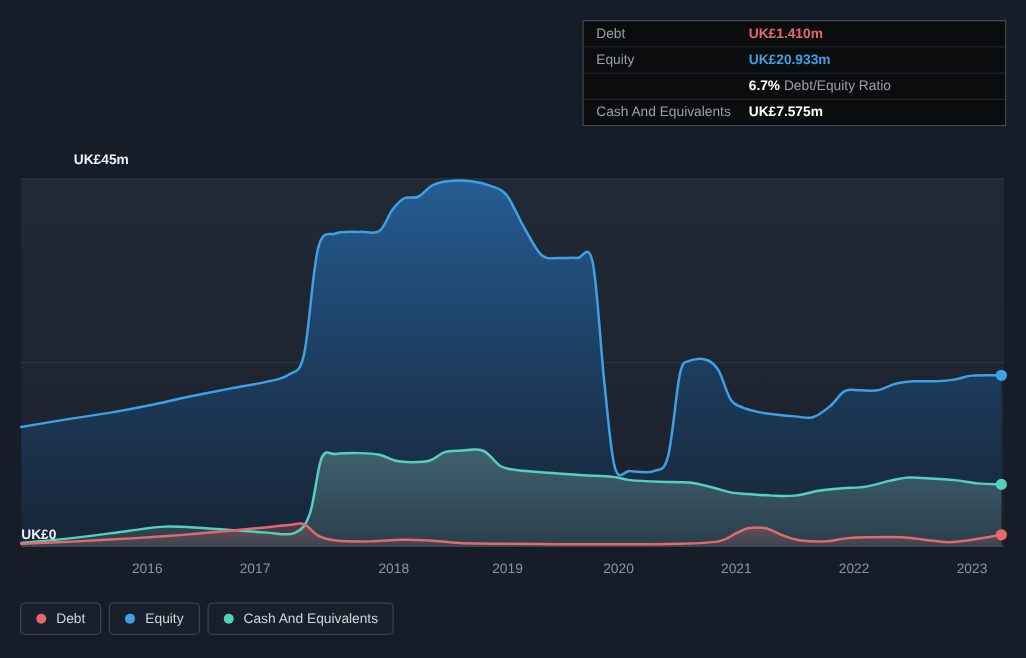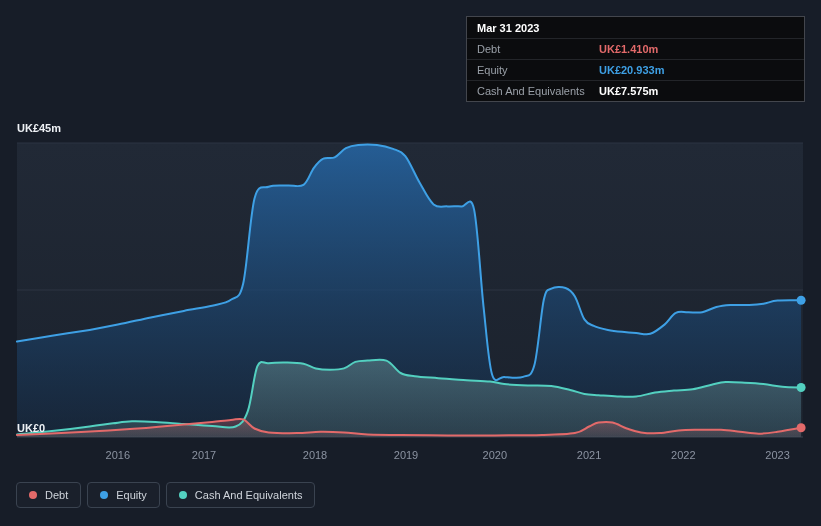--- a/index.html
+++ b/index.html
@@ -8,21 +8,21 @@
     background: #171d28;
     font-family: "Liberation Sans", sans-serif;
     position: relative;
     overflow: hidden;
   }
   #chart-svg { position: absolute; left: 0; top: 0; display: block; }
   .y-label {
     position: absolute; left: 17px;
     color: #eef1f5; font-size: 11px; font-weight: bold;
   }
-  #y-top { top: 122px; }
+  #y-top { top: 122px; margin-left: 42px; }
   #y-bottom { top: 422px; }
   #x-axis { position: absolute; left: 0; top: 0; width: 681px; height: 526px; pointer-events: none; }
   .x-tick {
     position: absolute; top: 449px; transform: translateX(-50%);
     color: #8b93a1; font-size: 11px;
   }
   .tooltip {
     position: absolute; left: 466px; top: 16px; width: 337px;
     background: #0b0c0e; border: 1px solid #43464d;
     font-size: 11px; z-index: 5;
@@ -99,28 +99,31 @@
     <span class="x-tick" style="left: 204px;">2017</span>
     <span class="x-tick" style="left: 315px;">2018</span>
     <span class="x-tick" style="left: 406px;">2019</span>
     <span class="x-tick" style="left: 494.8px;">2020</span>
     <span class="x-tick" style="left: 589.1px;">2021</span>
     <span class="x-tick" style="left: 683.3px;">2022</span>
     <span class="x-tick" style="left: 777.6px;">2023</span>
   </div>
 
 <div class="tooltip">
-  <div class="tt-title">Mar 31 2023</div>
   <div class="tt-row">
     <span class="tt-label">Debt</span>
     <span class="tt-value" style="color: rgb(227, 106, 106);">UK£1.410m</span>
   </div>
   <div class="tt-row">
     <span class="tt-label">Equity</span>
     <span class="tt-value" style="color: rgb(62, 160, 229);">UK£20.933m</span>
+  </div>
+  <div class="tt-row">
+    <span class="tt-label"></span>
+    <span class="tt-value"><span>6.7%</span> <span class="tt-sub">Debt/Equity Ratio</span></span>
   </div>
   <div class="tt-row">
     <span class="tt-label">Cash And Equivalents</span>
     <span class="tt-value">UK£7.575m</span>
   </div>
 </div>
 
 <div class="legend">
   <div class="legend-item">
     <span class="legend-dot" style="background-color: rgb(227, 106, 106);"></span>

